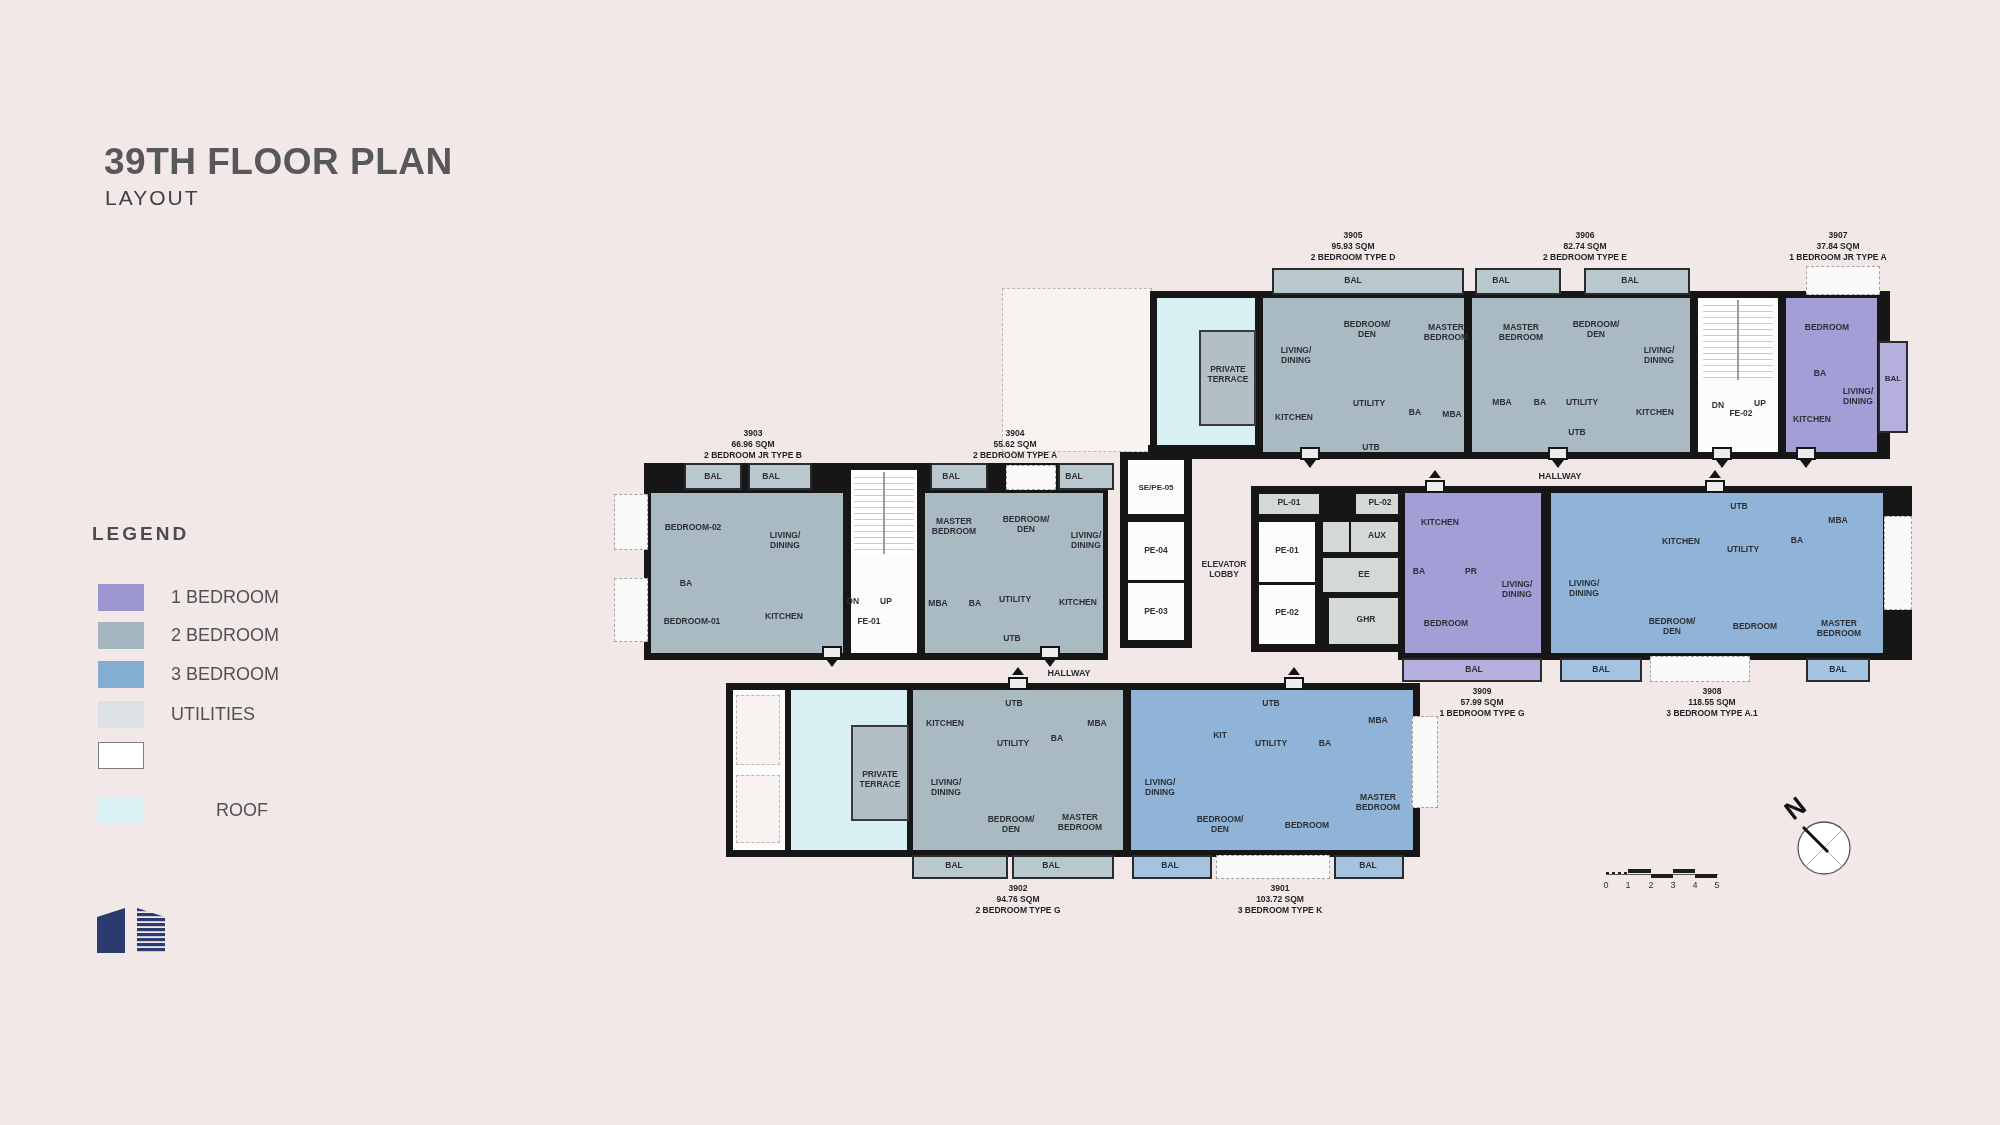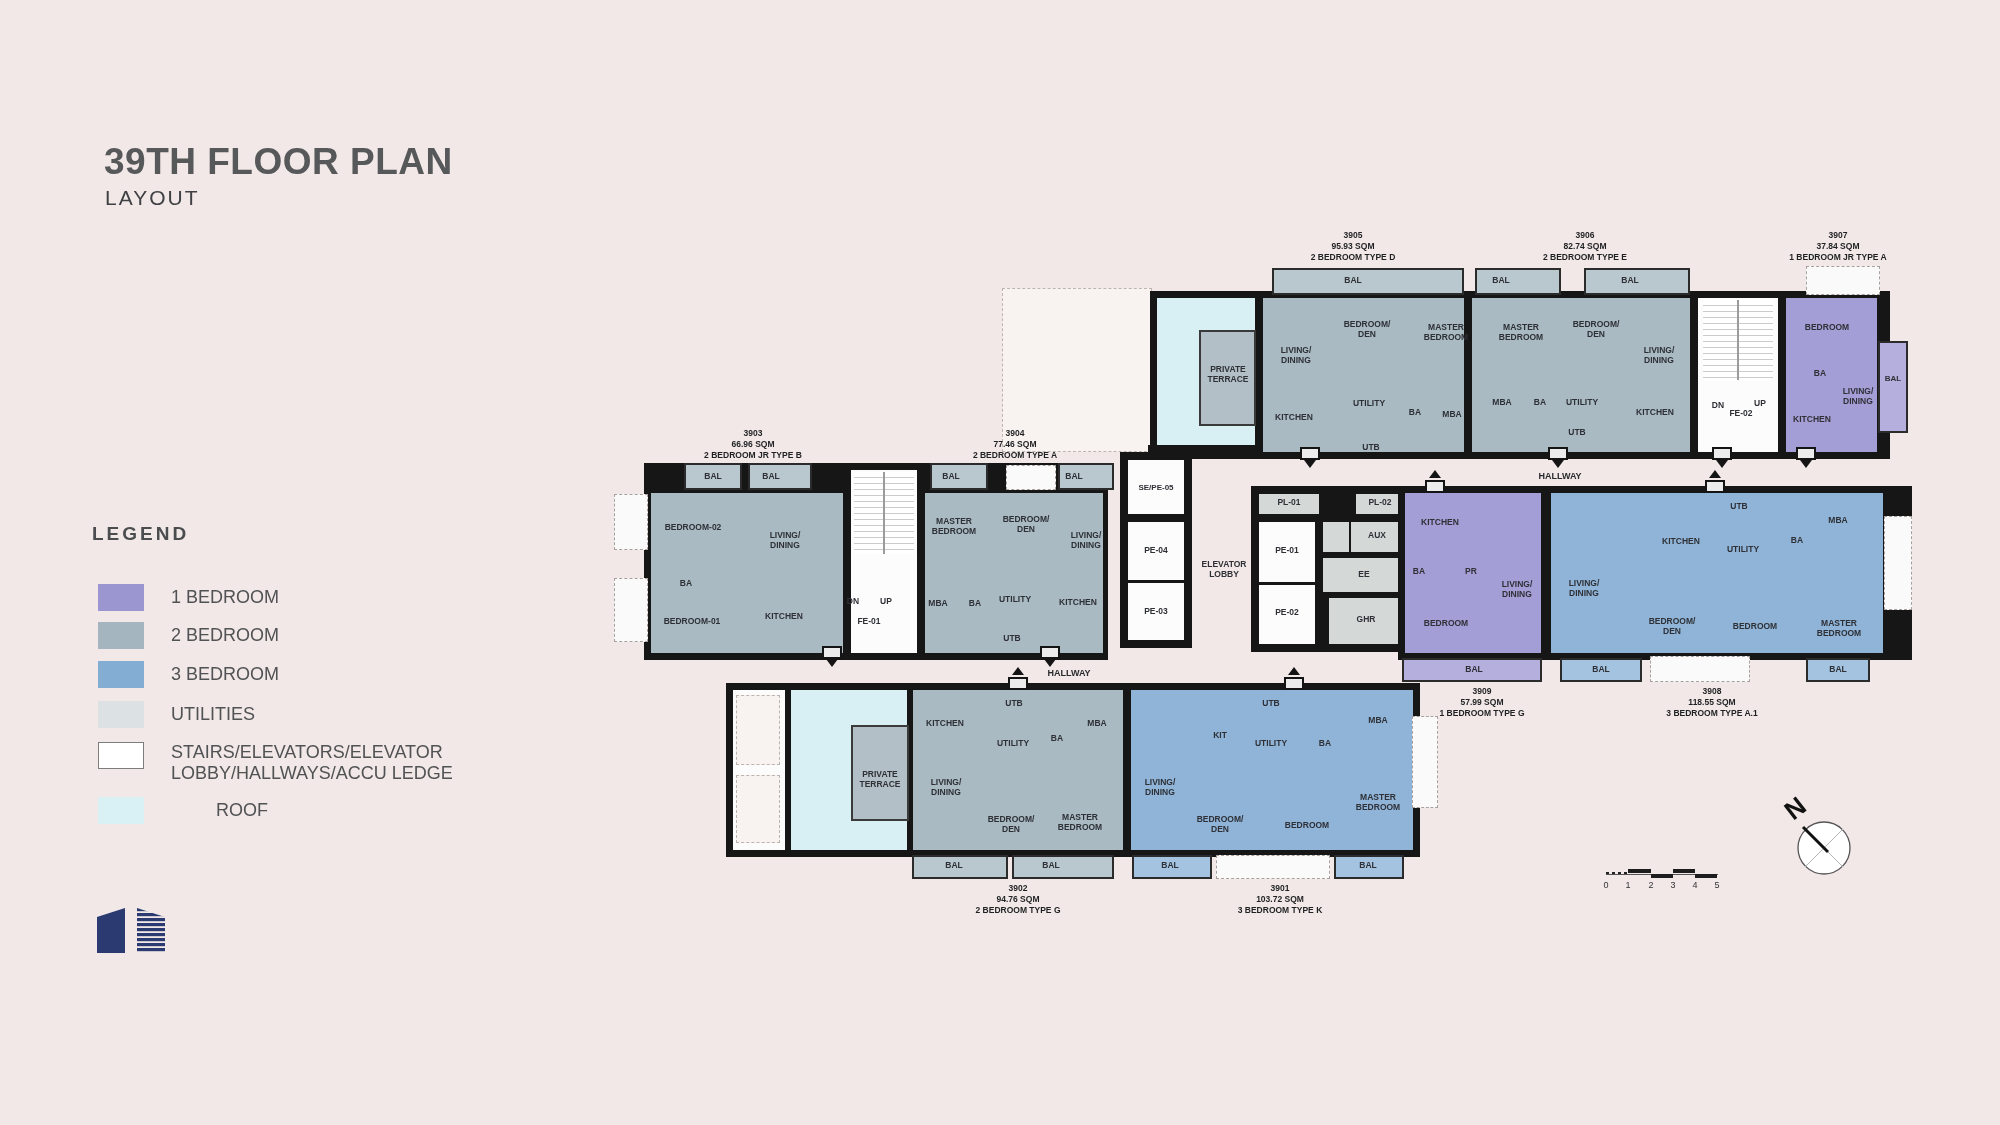--- a/index.html
+++ b/index.html
@@ -54,22 +54,20 @@
   <div class="legend-title">LEGEND</div>
   <div class="sw" style="left:98px;top:584px;background:#9c96d0;"></div>
   <div class="ll" style="left:171px;top:587px;">1 BEDROOM</div>
   <div class="sw" style="left:98px;top:622px;background:#a4b5bf;"></div>
   <div class="ll" style="left:171px;top:625px;">2 BEDROOM</div>
   <div class="sw" style="left:98px;top:661px;background:#83add2;"></div>
   <div class="ll" style="left:171px;top:664px;">3 BEDROOM</div>
   <div class="sw" style="left:98px;top:701px;background:#dce2e3;"></div>
   <div class="ll" style="left:171px;top:704px;">UTILITIES</div>
   <div class="sw" style="left:98px;top:742px;background:#ffffff;border:1px solid #7d7d7d;"></div>
-  <div class="ll" style="left:171px;top:742px;">STAIRS/ELEVATORS/ELEVATOR
-LOBBY/HALLWAYS/ACCU LEDGE</div>
   <div class="sw" style="left:98px;top:797px;background:#d9f1f5;"></div>
   <div class="ll" style="left:171px;top:800px;margin-left:45px;">ROOF</div>
 
   <div class="dashled" style="left:1002px;top:288px;width:150px;height:164px;"></div>
   <div class="wing" style="left:1150px;top:291px;width:740px;height:168px;"></div>
   <div class="unit uroof" style="left:1154px;top:295px;width:104px;height:160px;"></div>
   <div class="inner" style="left:1199px;top:330px;width:57px;height:96px;"></div>
   <div class="unit u2" style="left:1260px;top:295px;width:207px;height:160px;"></div>
   <div class="unit u2" style="left:1469px;top:295px;width:224px;height:160px;"></div>
   <div class="unit uwhite" style="left:1695px;top:295px;width:86px;height:160px;"></div>
@@ -214,21 +212,21 @@
   <span class="rl" style="left:1078px;top:603px;">KITCHEN</span>
   <span class="rl" style="left:1012px;top:639px;">UTB</span>
 
   <div class="ut" style="left:753px;top:428px;">
     <span>3903</span>
     <span>66.96 SQM</span>
     <span>2 BEDROOM JR TYPE B</span>
   </div>
   <div class="ut" style="left:1015px;top:428px;">
     <span>3904</span>
-    <span>77.46 SQM</span>
+    <span>55.62 SQM</span>
     <span>2 BEDROOM TYPE A</span>
   </div>
   <span class="hallway-lbl" style="left:1069px;top:673px;">HALLWAY</span>
   <div class="notch" style="left:822px;top:646px;"></div>
     <div class="tri-d" style="left:826px;top:659px;"></div>
   <div class="notch" style="left:1040px;top:646px;"></div>
     <div class="tri-d" style="left:1044px;top:659px;"></div>
 
   <div class="wing" style="left:1398px;top:486px;width:514px;height:174px;"></div>
   <div class="unit u1" style="left:1402px;top:490px;width:142px;height:166px;"></div>

